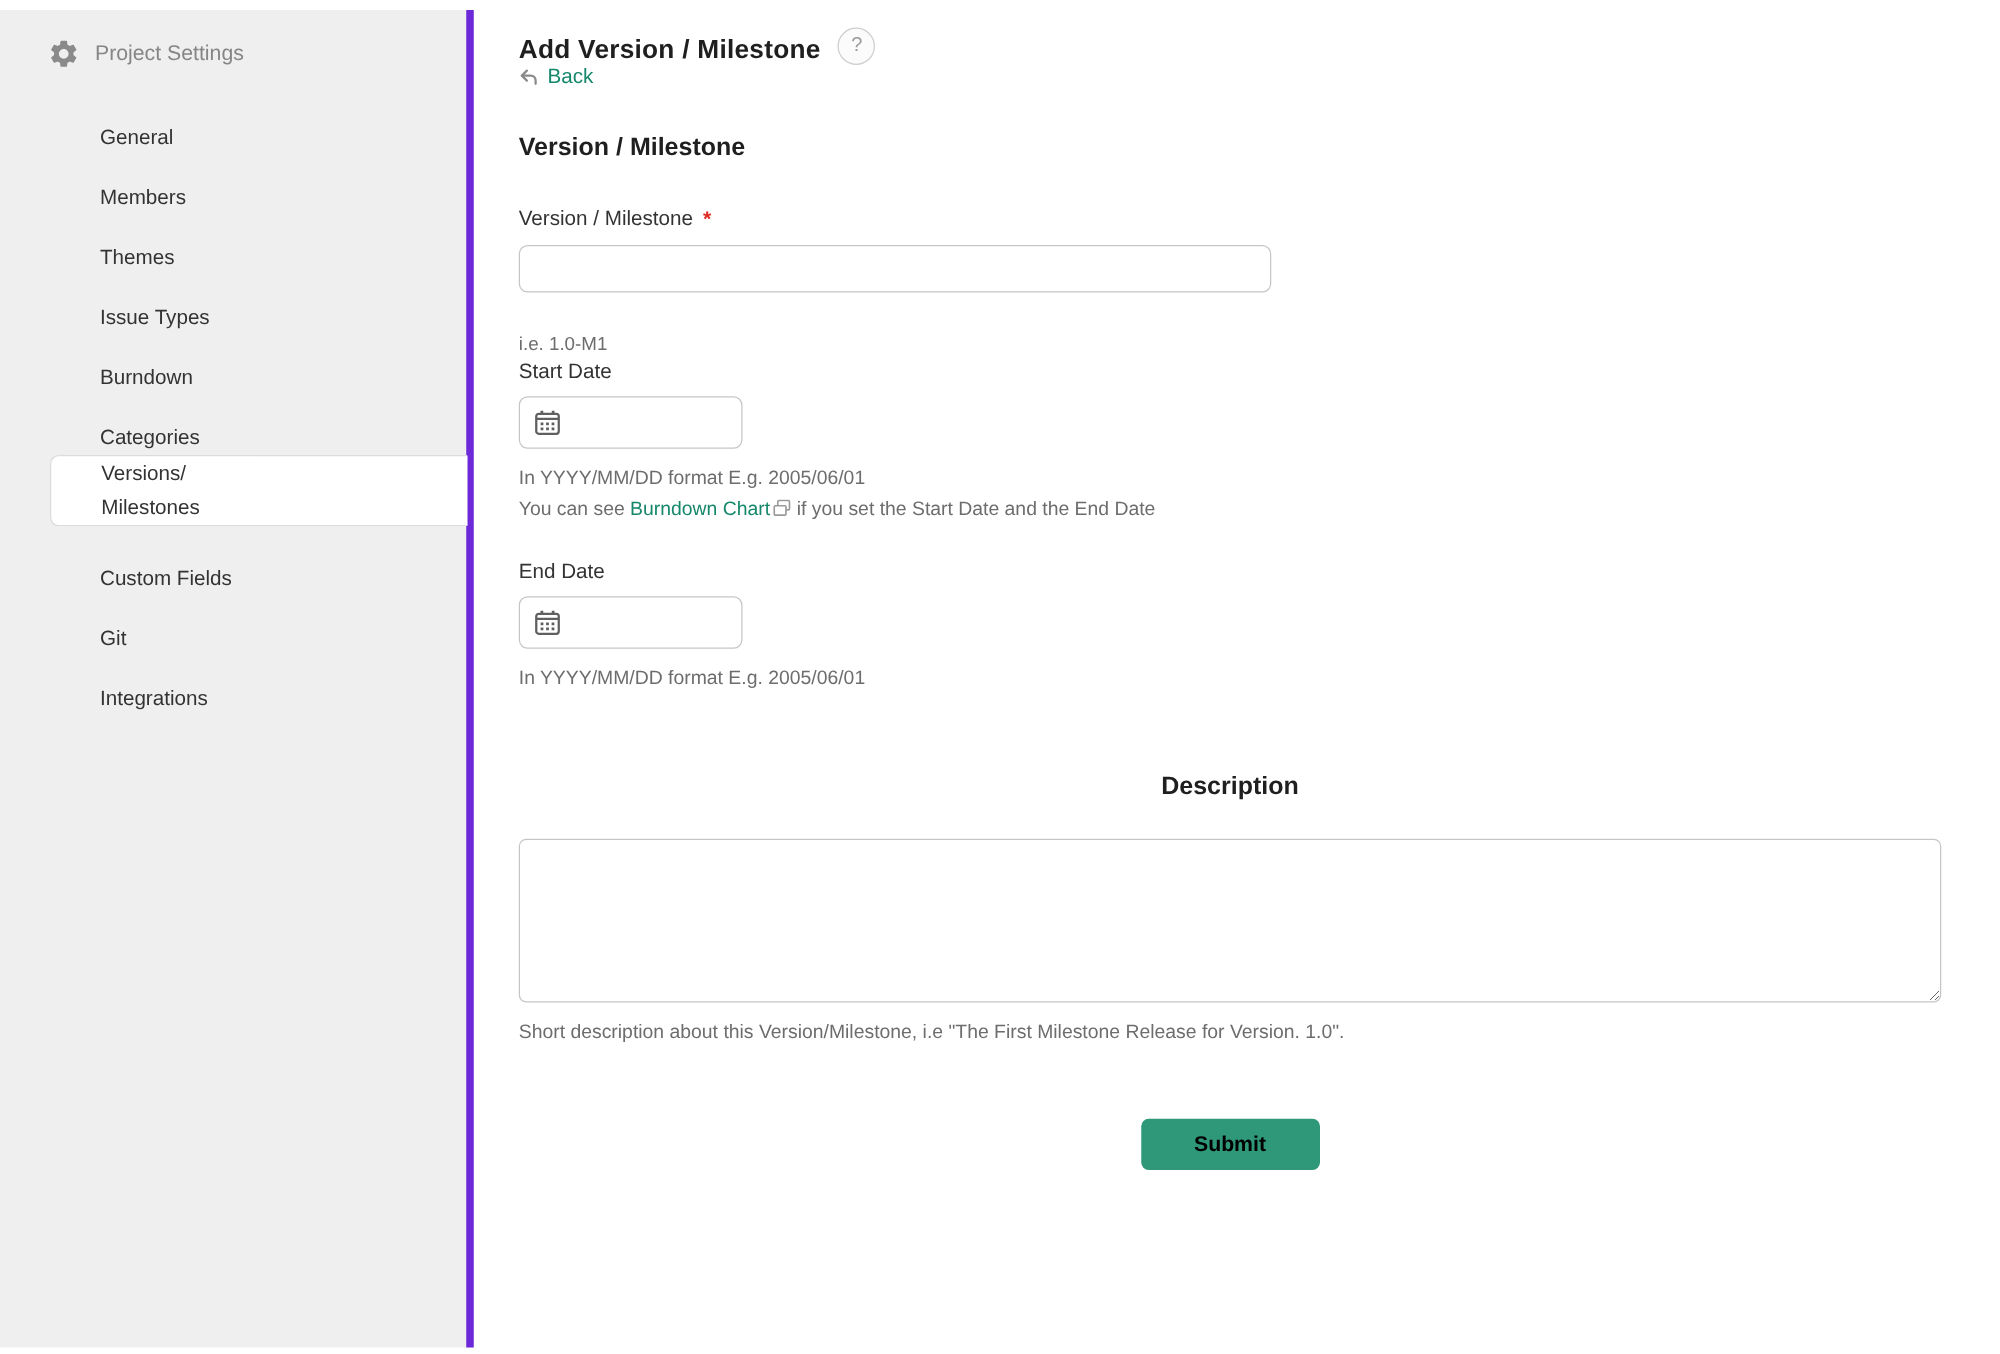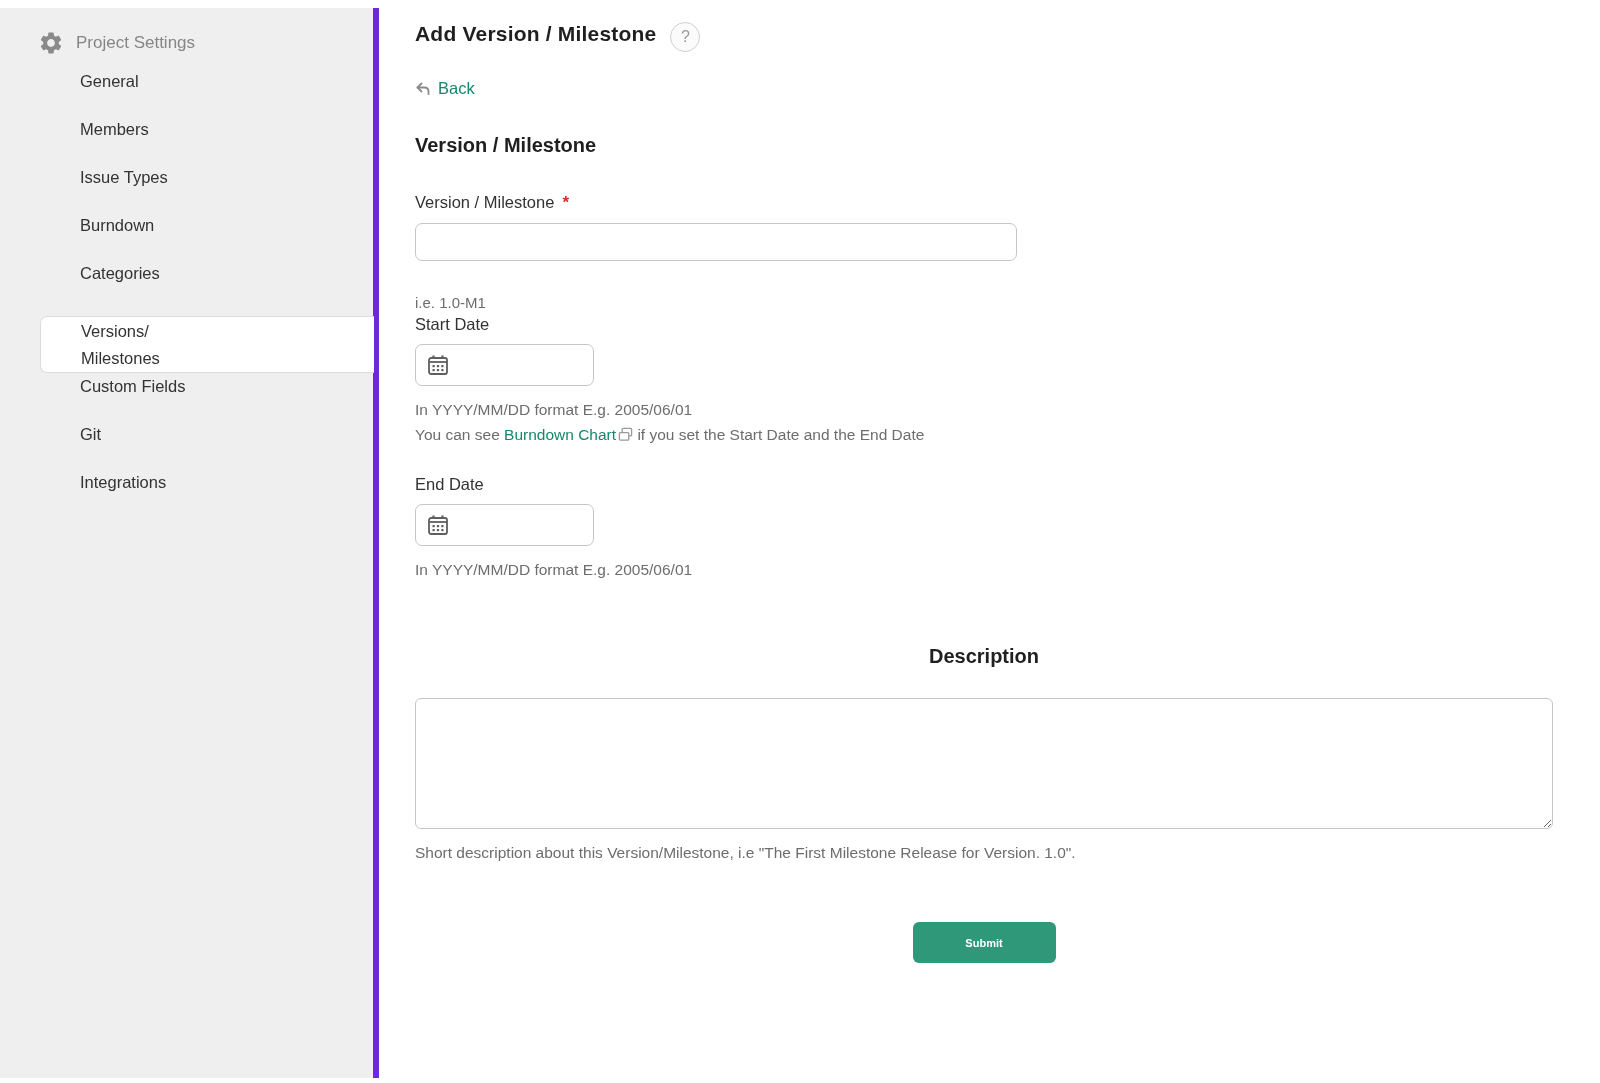--- a/index.html
+++ b/index.html
@@ -26,21 +26,21 @@
   }
   .sidebar-header .gear { width: 26px; height: 26px; flex: 0 0 auto; }
   .sidebar-header-label {
     color: #868686; font-size: 17px; font-weight: 400;
   }
   .sidebar-nav { list-style: none; margin-top: 16px; }
   .sidebar-item {
     font-size: 16.5px; color: #333;
     padding: 0 24px 0 80px;
     height: 48px;
-    display: flex; align-items: flex-start;
+    display: flex; align-items: flex-end;
     cursor: pointer;
   }
   .sidebar-item.selected {
     background: #ffffff;
     border: 1px solid #dcdcdc;
     border-right: none;
     border-radius: 7px 0 0 7px;
     margin: 4px 0 4px 40px;
     margin-right: -1px;
     padding: 12px 10px 12px 40px;
@@ -51,21 +51,21 @@
   }
   .sidebar-item.selected .item-label { white-space: pre-line; line-height: 27px; }
 
   
   .main {
     position: absolute;
     top: 0; left: 380px; right: 0; bottom: 0;
     padding: 22px 47px 0 35px;
     background: #fff;
   }
-  .title-row { display: flex; align-items: flex-start; gap: 14px; margin-bottom: 27px; }
+  .title-row { display: flex; align-items: flex-end; gap: 14px; }
   .page-title { font-size: 21px; font-weight: 700; color: #1f1f1f; letter-spacing: 0.2px; }
   .help-btn {
     width: 30px; height: 30px; border-radius: 50%;
     border: 1px solid #cfcfcf; background: #fbfbfb;
     color: #9a9a9a; font-size: 16px; font-weight: 400;
     display: flex; align-items: center; justify-content: center;
     cursor: pointer;
   }
   .back-row { margin-bottom: 36px; display: flex; align-items: center; gap: 7px; }
   .back-link {
@@ -118,43 +118,46 @@
     resize: both;
     font-family: "Liberation Sans", "DejaVu Sans", sans-serif;
     font-size: 16px; color: #333; padding: 10px 12px;
     outline: none; display: block;
   }
   .desc-hint { margin-top: 12px; }
 
   .submit-row { width: 1138px; display: flex; justify-content: center; margin-top: 57px; }
   .submit-btn {
     min-width: 143px; height: 41px;
-    background: #2e9879; color: #ffffff;
+    background: #2e9879; color: #000000;
     border: none; border-radius: 6px;
     font-family: "Liberation Sans", "DejaVu Sans", sans-serif;
-    font-size: 11px; font-weight: 700;
+    font-size: 17px; font-weight: 700;
     padding: 0 34px; cursor: pointer;
   }
 </style>
 </head>
 <body>
 
 <aside class="sidebar">
   <div class="sidebar-header">
     <svg class="gear" viewBox="0 0 24 24" fill="#8a8a8a" xmlns="http://www.w3.org/2000/svg">
       <path d="M19.14 12.94c.04-.3.06-.61.06-.94 0-.32-.02-.64-.07-.94l2.03-1.58c.18-.14.23-.41.12-.61l-1.92-3.32c-.12-.22-.37-.29-.59-.22l-2.39.96c-.5-.38-1.03-.7-1.62-.94L14.4 2.81c-.04-.24-.24-.41-.48-.41h-3.84c-.24 0-.43.17-.47.41l-.36 2.54c-.59.24-1.13.57-1.62.94l-2.39-.96c-.22-.08-.47 0-.59.22L2.74 8.87c-.12.21-.08.47.12.61l2.03 1.58c-.05.3-.09.63-.09.94s.02.64.07.94l-2.03 1.58c-.18.14-.23.41-.12.61l1.92 3.32c.12.22.37.29.59.22l2.39-.96c.5.38 1.03.7 1.62.94l.36 2.54c.05.24.24.41.48.41h3.84c.24 0 .44-.17.47-.41l.36-2.54c.59-.24 1.13-.56 1.62-.94l2.39.96c.22.08.47 0 .59-.22l1.92-3.32c.12-.22.07-.47-.12-.61l-2.01-1.58zM12 15.6c-1.98 0-3.6-1.62-3.6-3.6s1.62-3.6 3.6-3.6 3.6 1.62 3.6 3.6-1.62 3.6-3.6 3.6z"></path>
     </svg>
     <span class="sidebar-header-label">Project Settings</span>
   </div>
   <ul class="sidebar-nav">
     <li class="sidebar-item">
         <span class="item-label">General</span>
       </li>
     <li class="sidebar-item">
         <span class="item-label">Members</span>
+      </li>
+    <li class="sidebar-item">
+        <span class="item-label">Themes</span>
       </li>
     <li class="sidebar-item">
         <span class="item-label">Issue Types</span>
       </li>
     <li class="sidebar-item">
         <span class="item-label">Burndown</span>
       </li>
     <li class="sidebar-item">
         <span class="item-label">Categories</span>
       </li>

